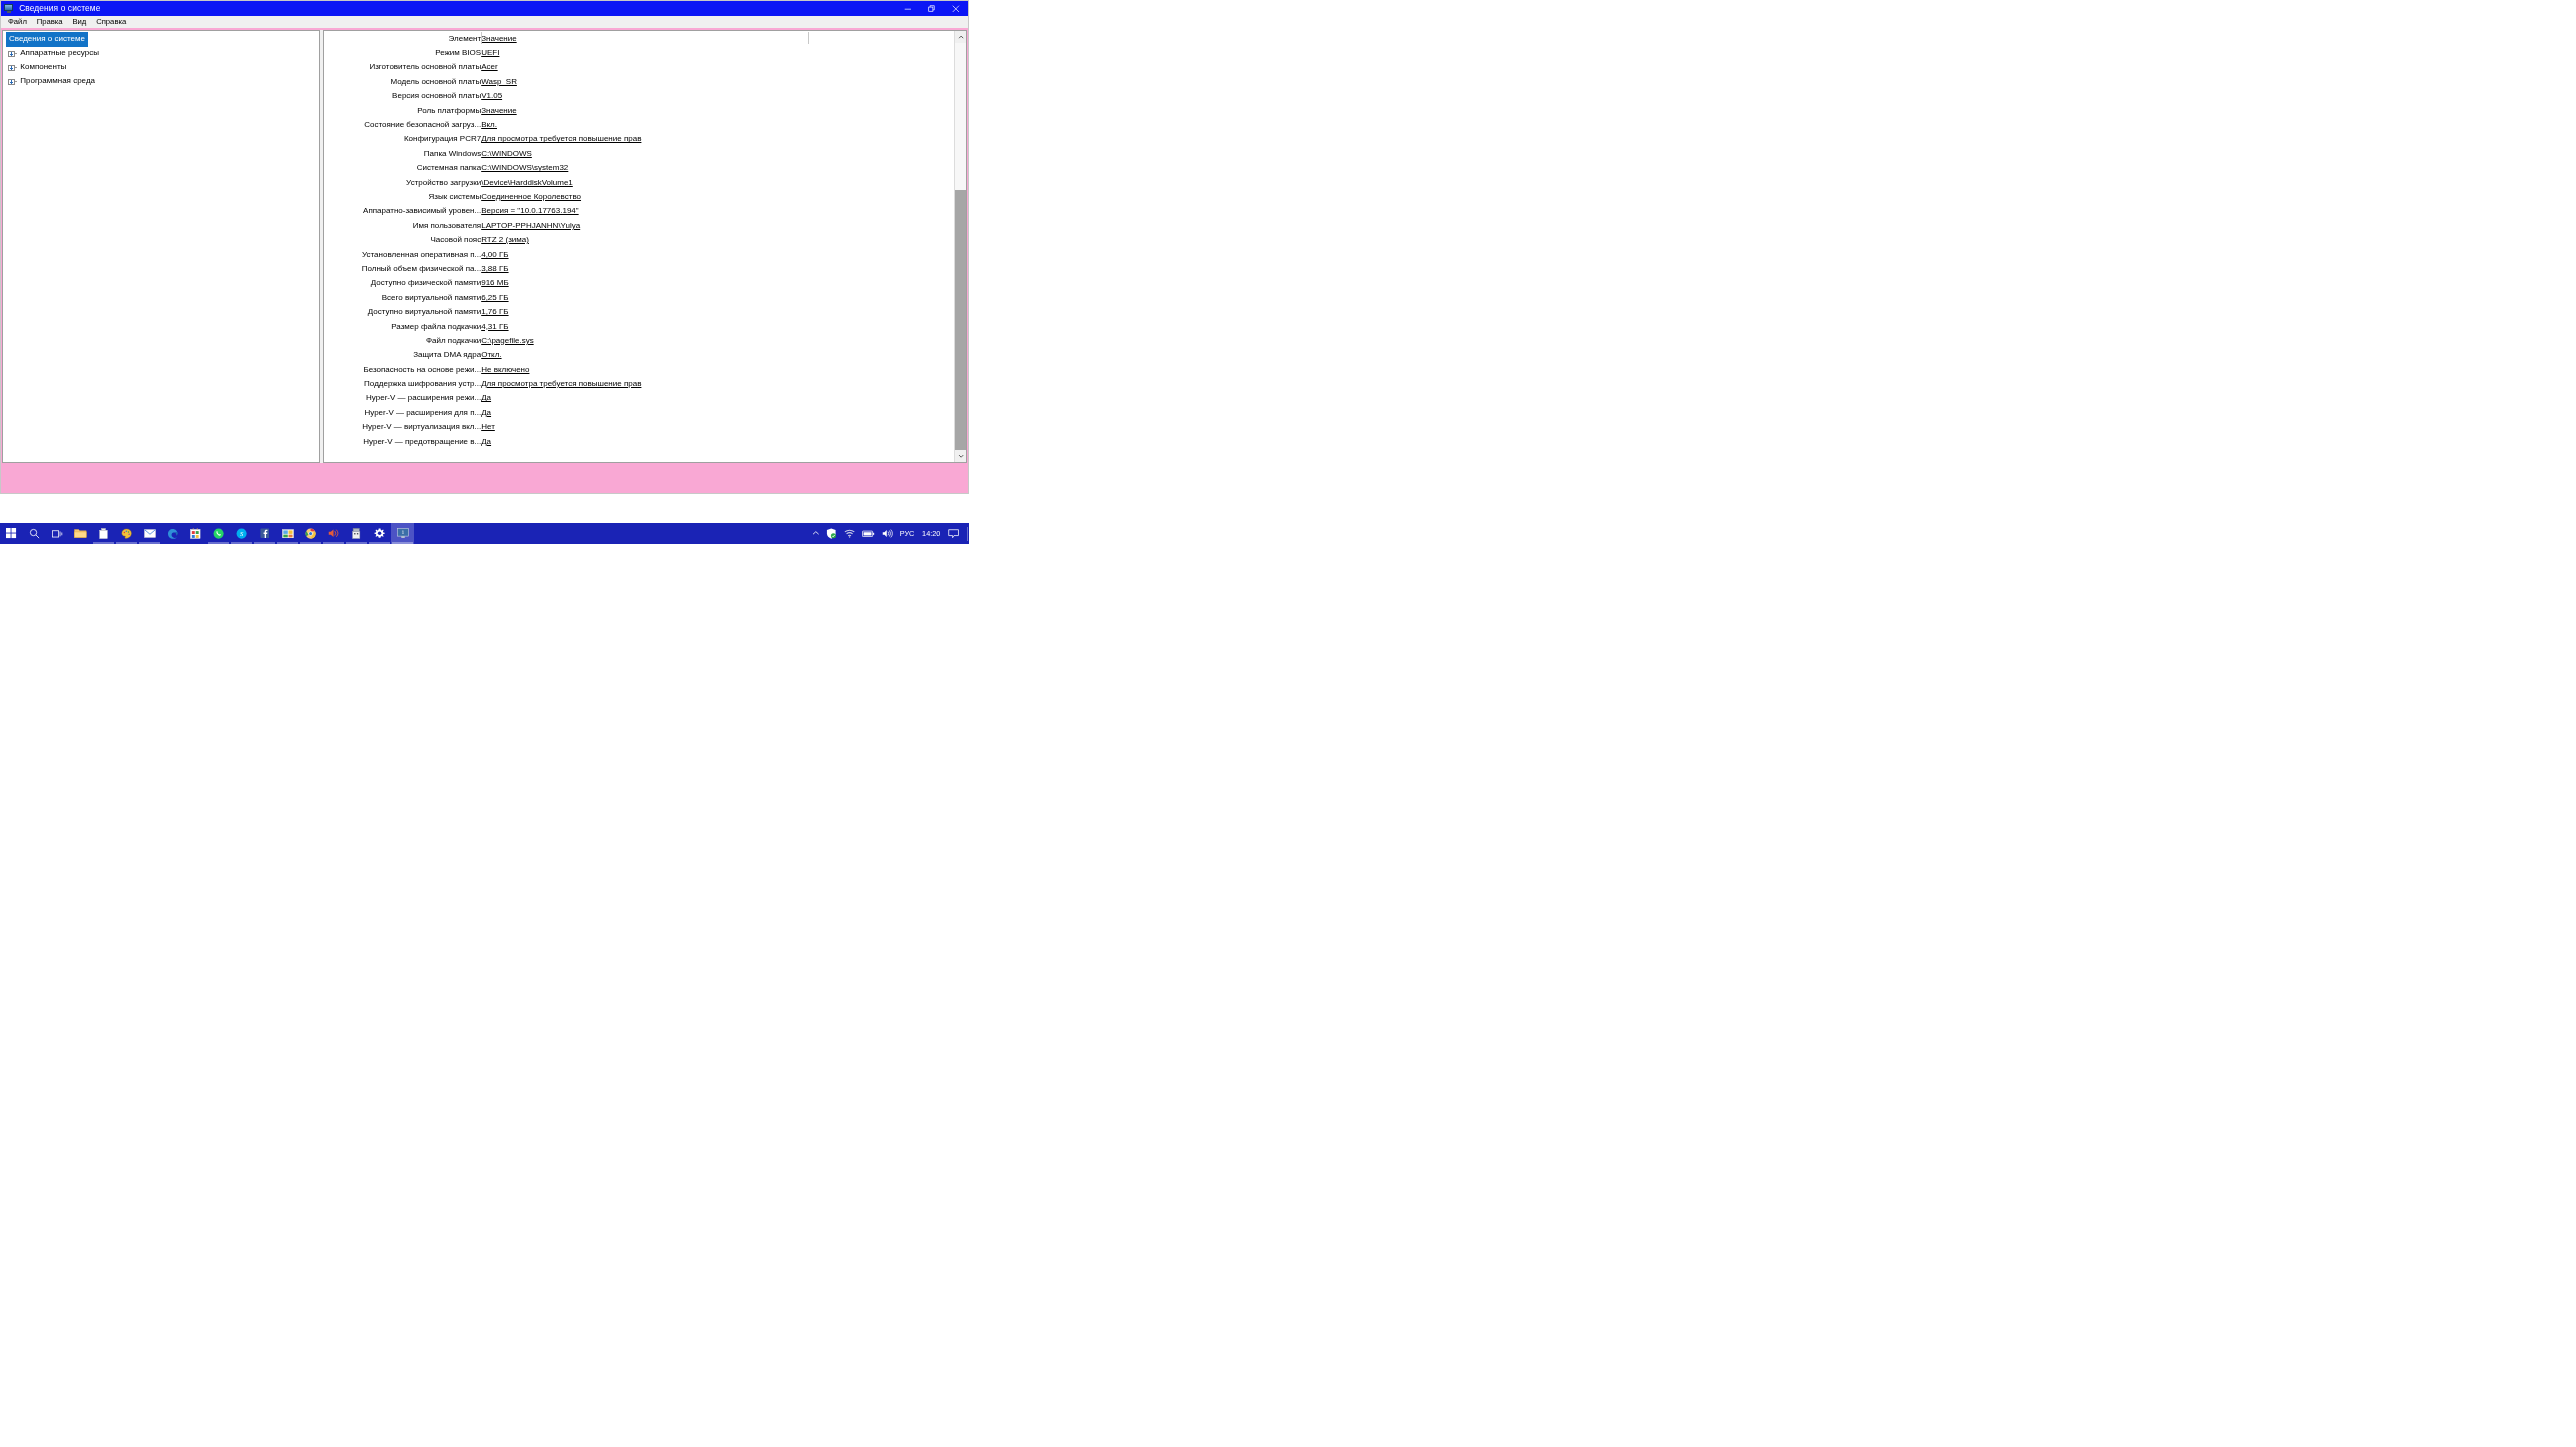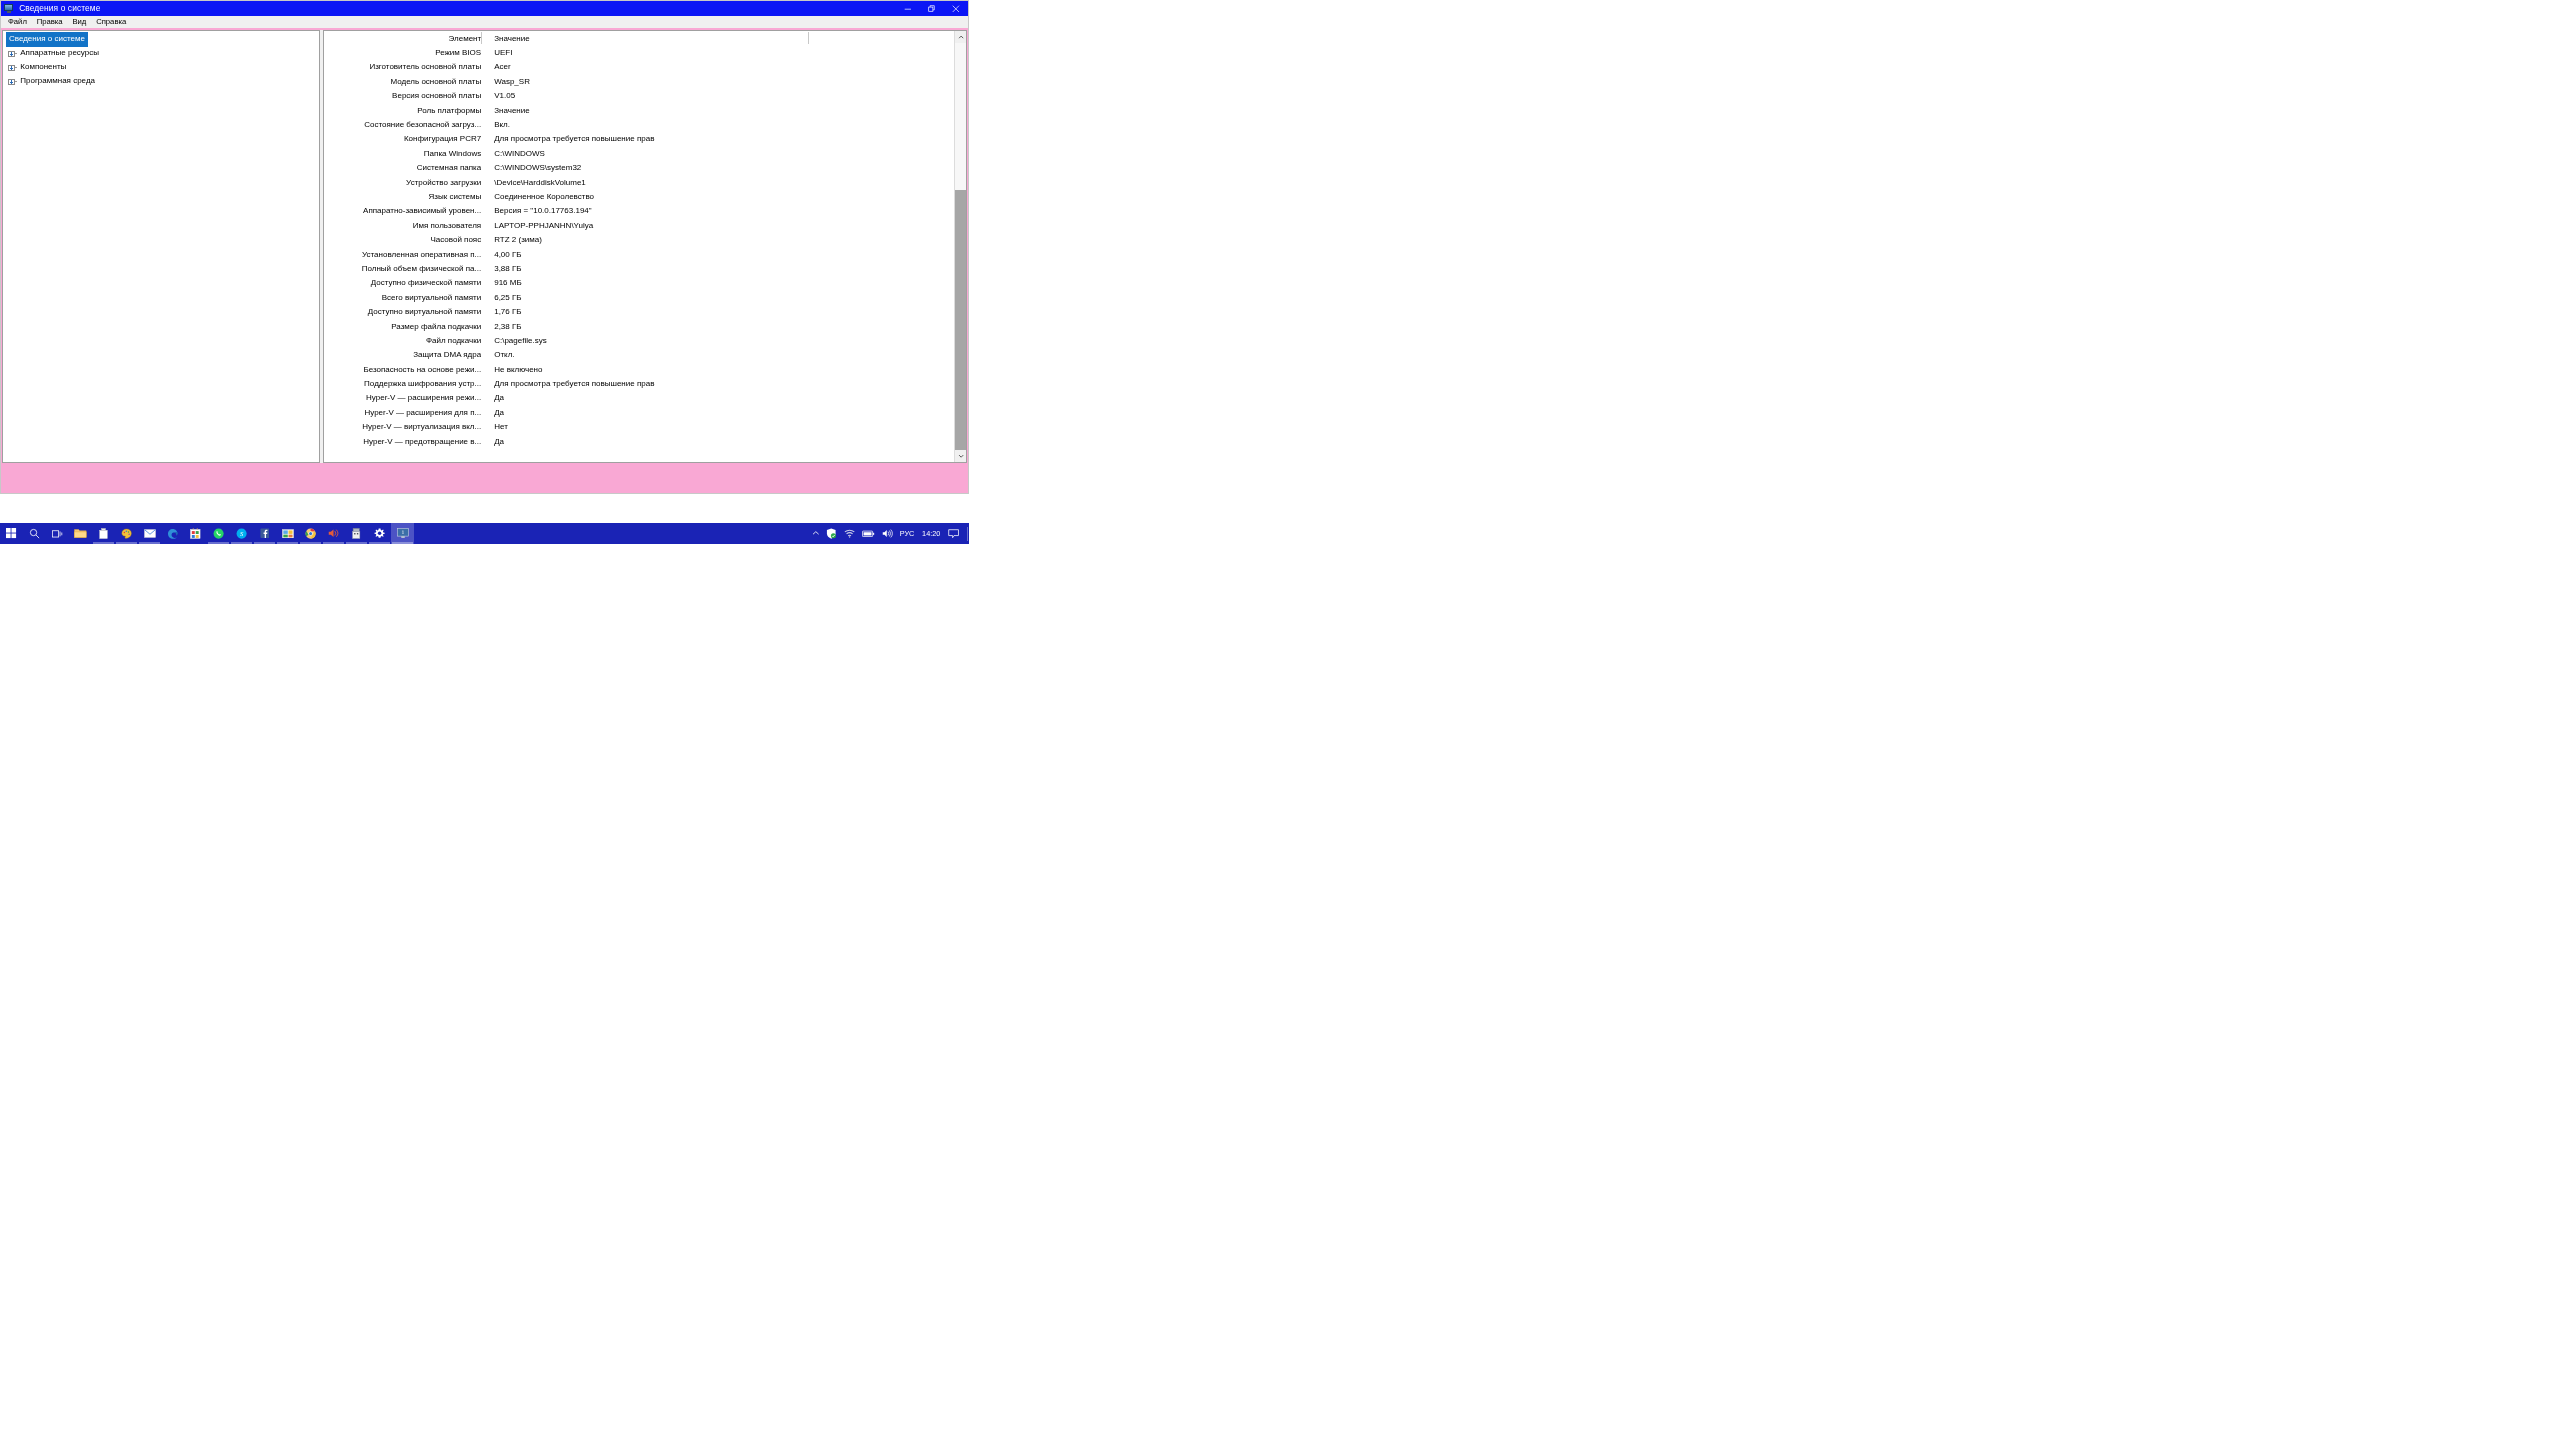--- a/index.html
+++ b/index.html
@@ -205,23 +205,24 @@
     padding-left: 4.9px;
     box-sizing: border-box;
     overflow: hidden;
     text-overflow: clip;
     text-align: right;
   }
   .cell-value {
     flex: 1;
     font-size: 8px;
     color: #000000;
-    padding-left: 13px;
+    padding-left: 0;
     box-sizing: border-box;
     overflow: hidden;
+    text-decoration: underline;
   }
   .grid-header { position: relative; }
   .grid-header .cell-item,
   .grid-header .cell-value { color: #000000; }
   .hdr-sep {
     position: absolute;
     left: 157px;
     top: 1.4px;
     width: 0.7px;
     height: 11.2px;
@@ -555,21 +556,21 @@
             <div class="grid-row">
               <div class="cell-item">Всего виртуальной памяти</div>
               <div class="cell-value">6,25 ГБ</div>
             </div>
             <div class="grid-row">
               <div class="cell-item">Доступно виртуальной памяти</div>
               <div class="cell-value">1,76 ГБ</div>
             </div>
             <div class="grid-row">
               <div class="cell-item">Размер файла подкачки</div>
-              <div class="cell-value">2,38 ГБ</div>
+              <div class="cell-value">4,31 ГБ</div>
             </div>
             <div class="grid-row">
               <div class="cell-item">Файл подкачки</div>
               <div class="cell-value">C:\pagefile.sys</div>
             </div>
             <div class="grid-row">
               <div class="cell-item">Защита DMA ядра</div>
               <div class="cell-value">Откл.</div>
             </div>
             <div class="grid-row">

